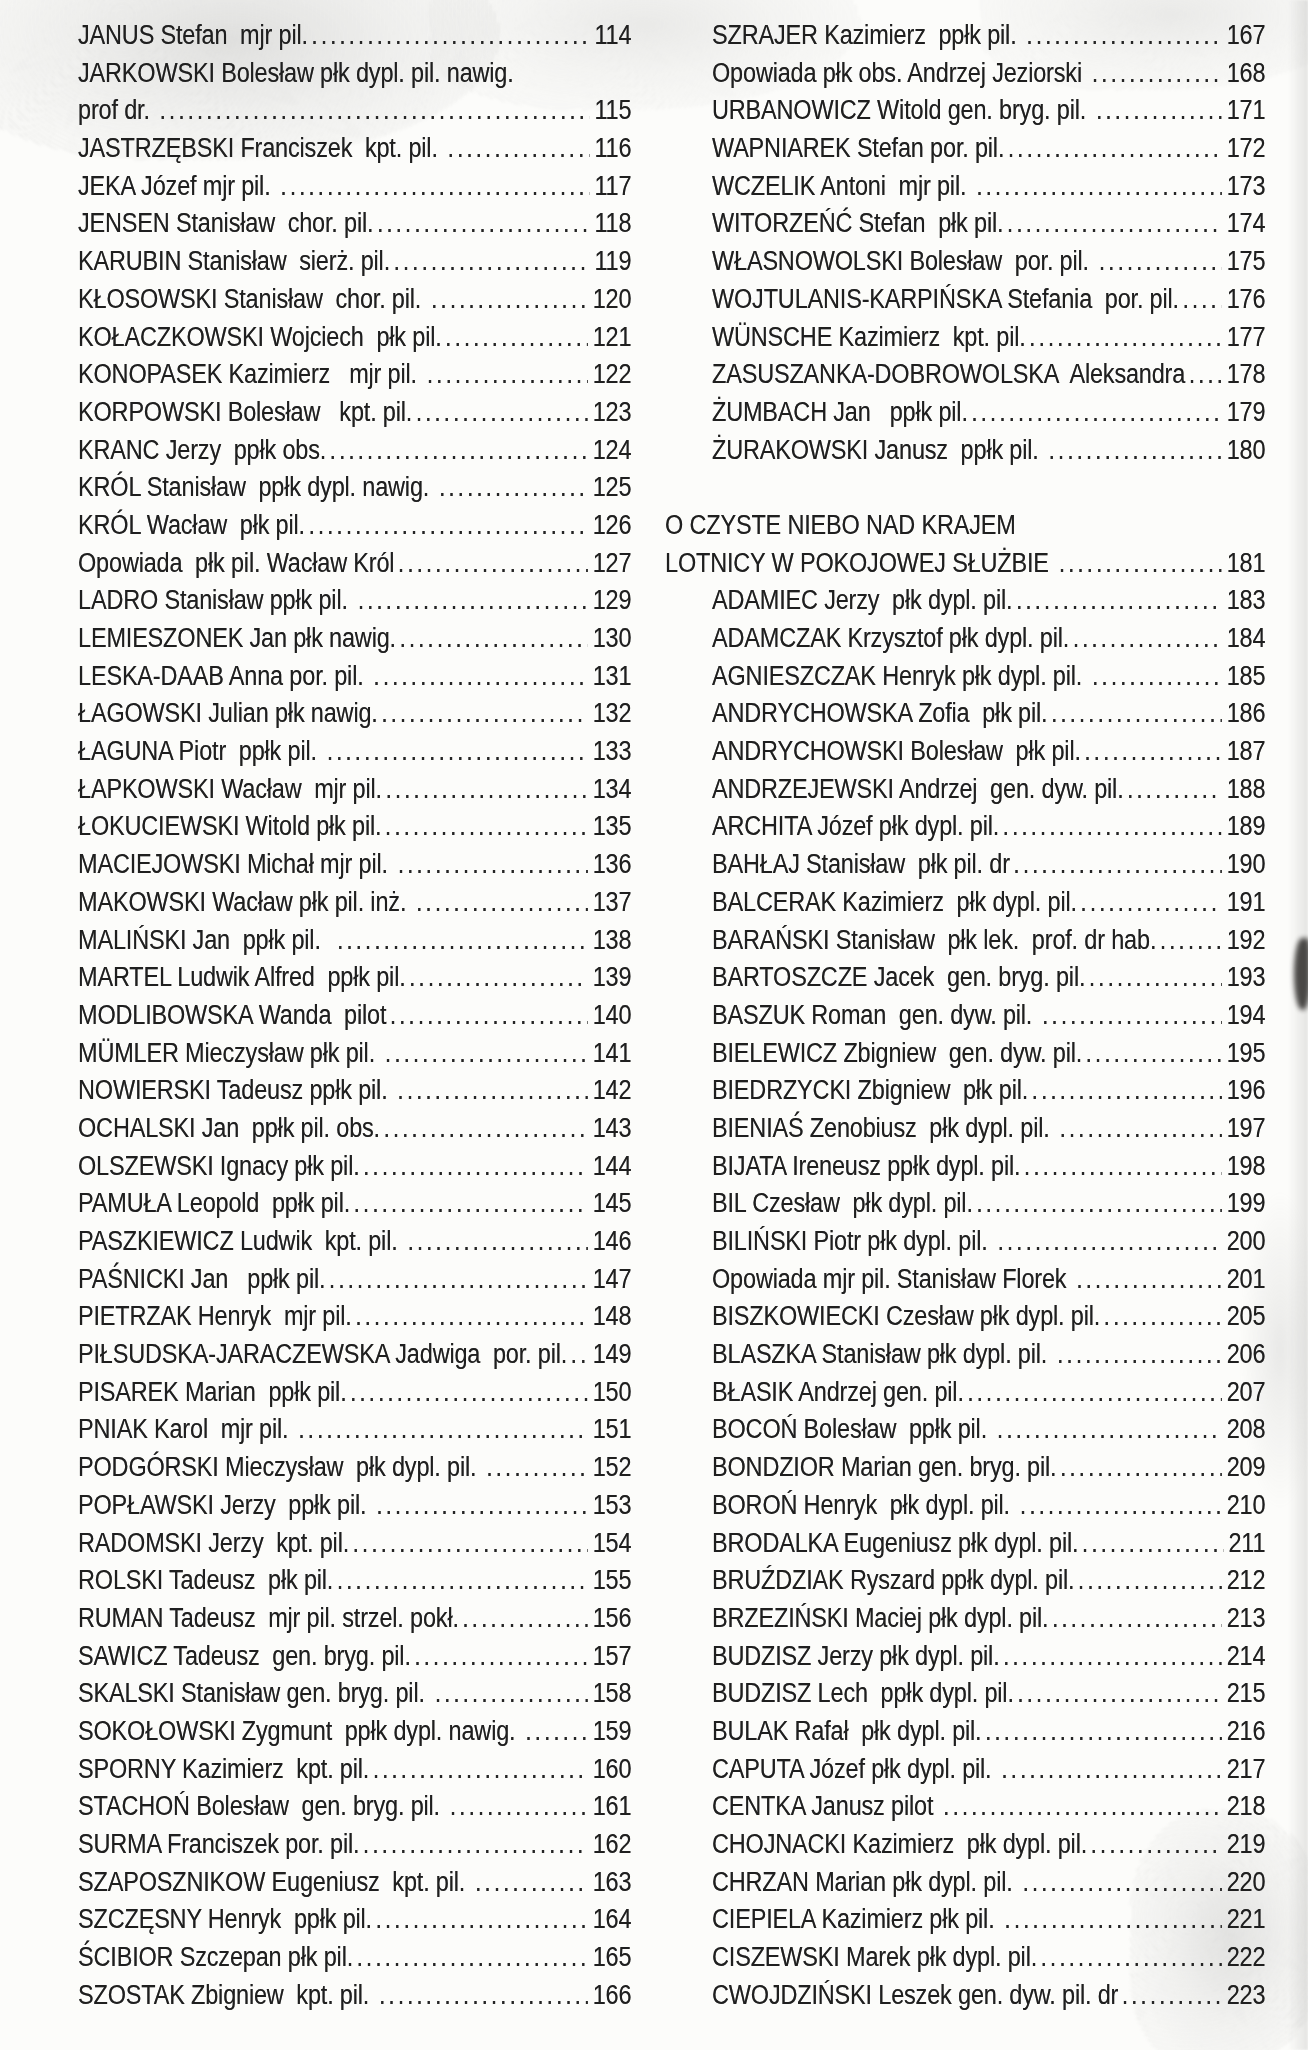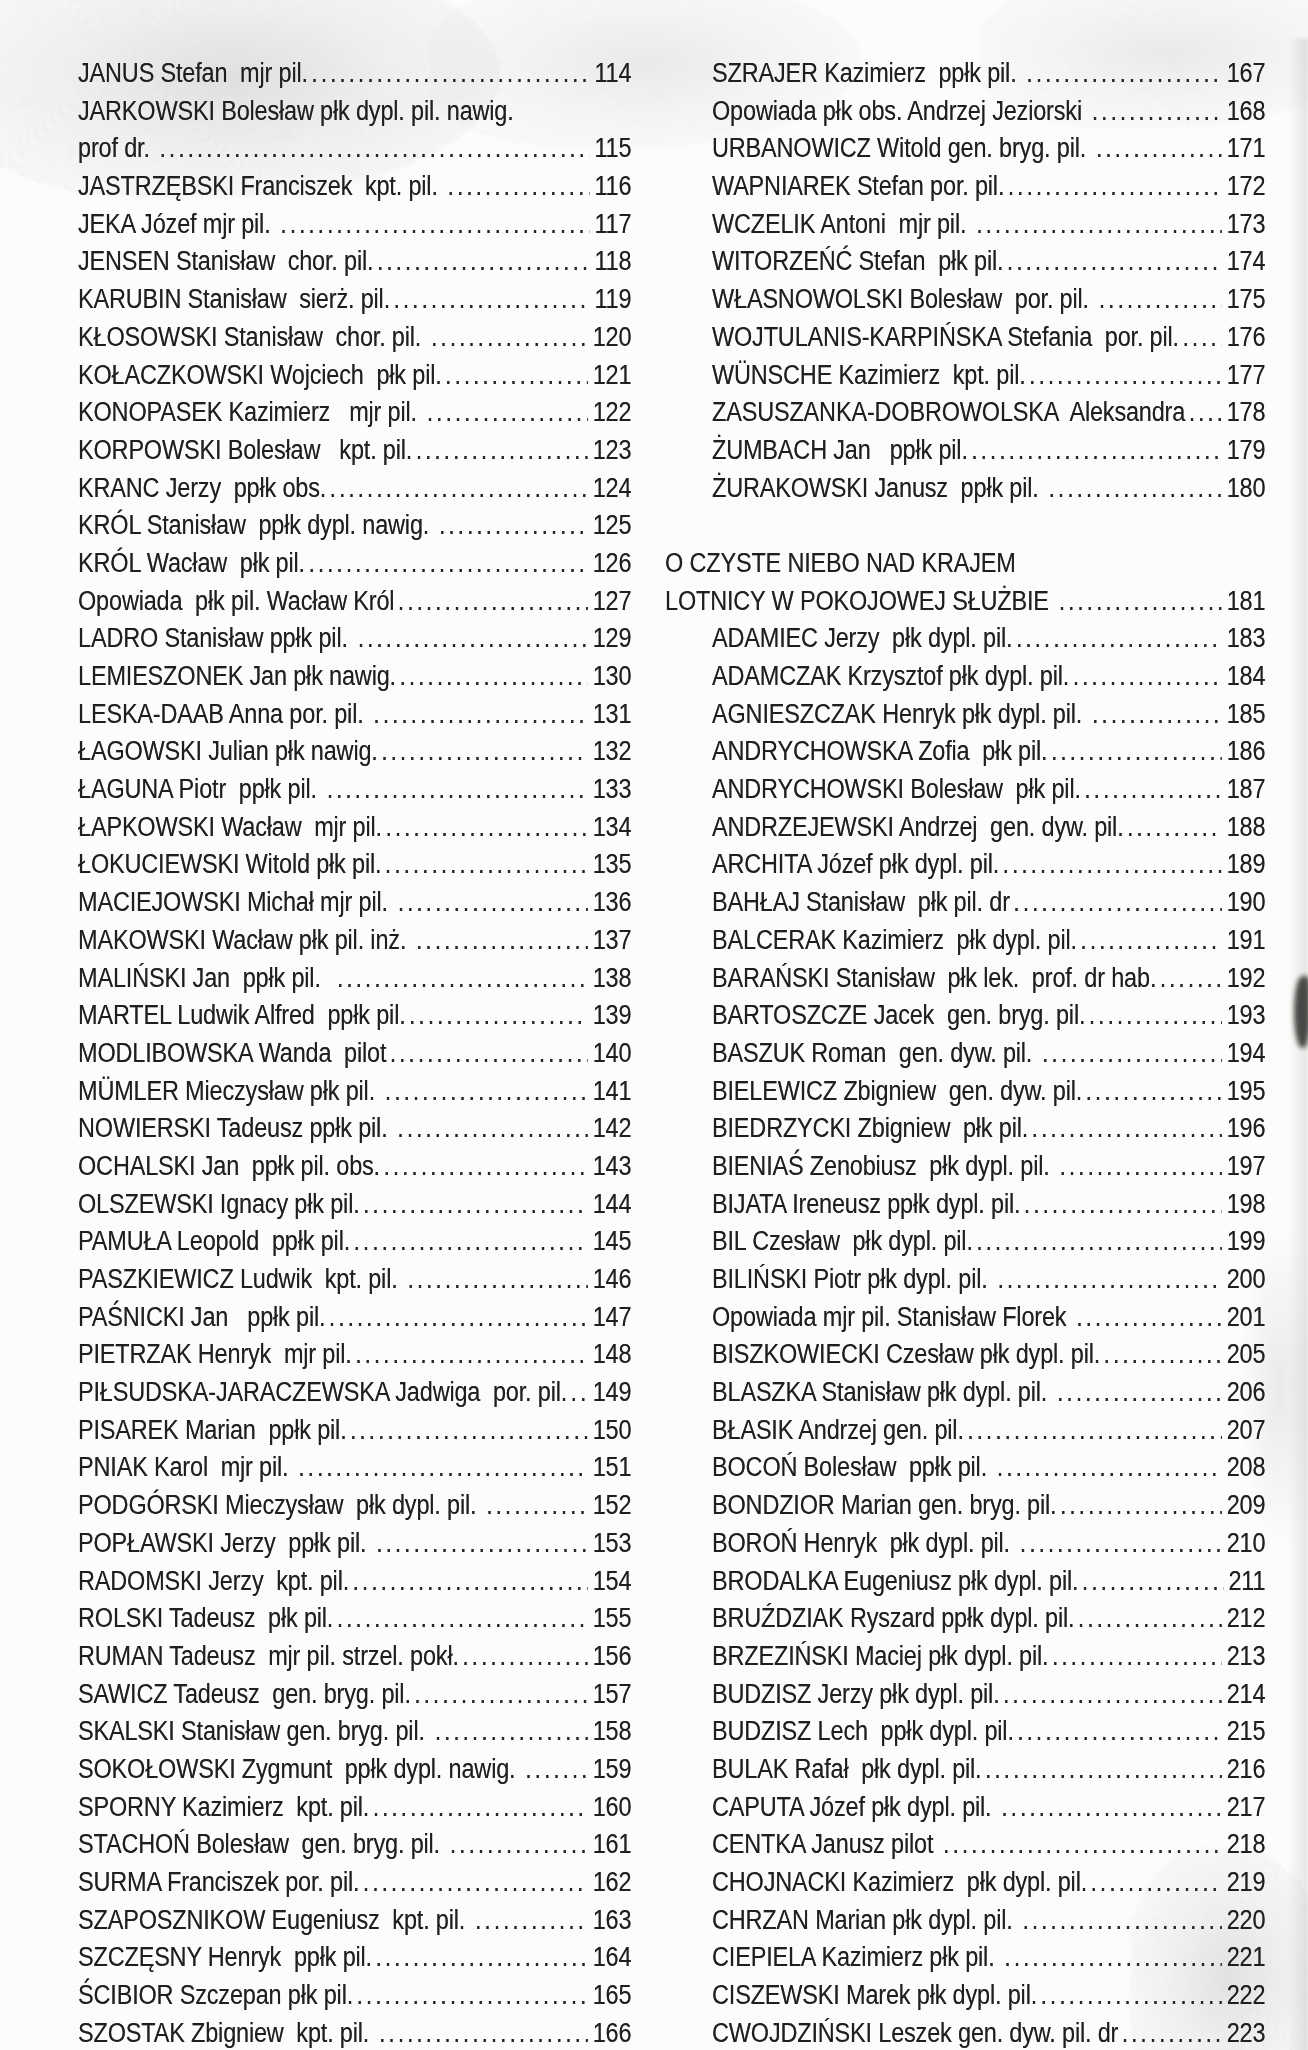--- a/index.html
+++ b/index.html
@@ -2,21 +2,21 @@
 <html><head>
 <meta charset="utf-8">
 <style>
   html,body{margin:0;padding:0;}
   body{
     width:1308px;height:2050px;position:relative;overflow:hidden;
     background:#fcfcfa;
     font-family:"Liberation Sans","DejaVu Sans",sans-serif;
     color:#1f1f1f;
   }
-  .page{position:absolute;inset:0;margin-top:38px;}
+  .page{position:absolute;inset:0;}
   .col{
     position:absolute;top:17px;width:636px;
     transform:scaleX(0.87);transform-origin:left top;
   }
   .col-left{left:78px;}
   .col-right{left:712px;}
   .entry{
     display:flex;align-items:baseline;
     height:37.7px;line-height:37.7px;
     font-size:27px;letter-spacing:-0.2px;

